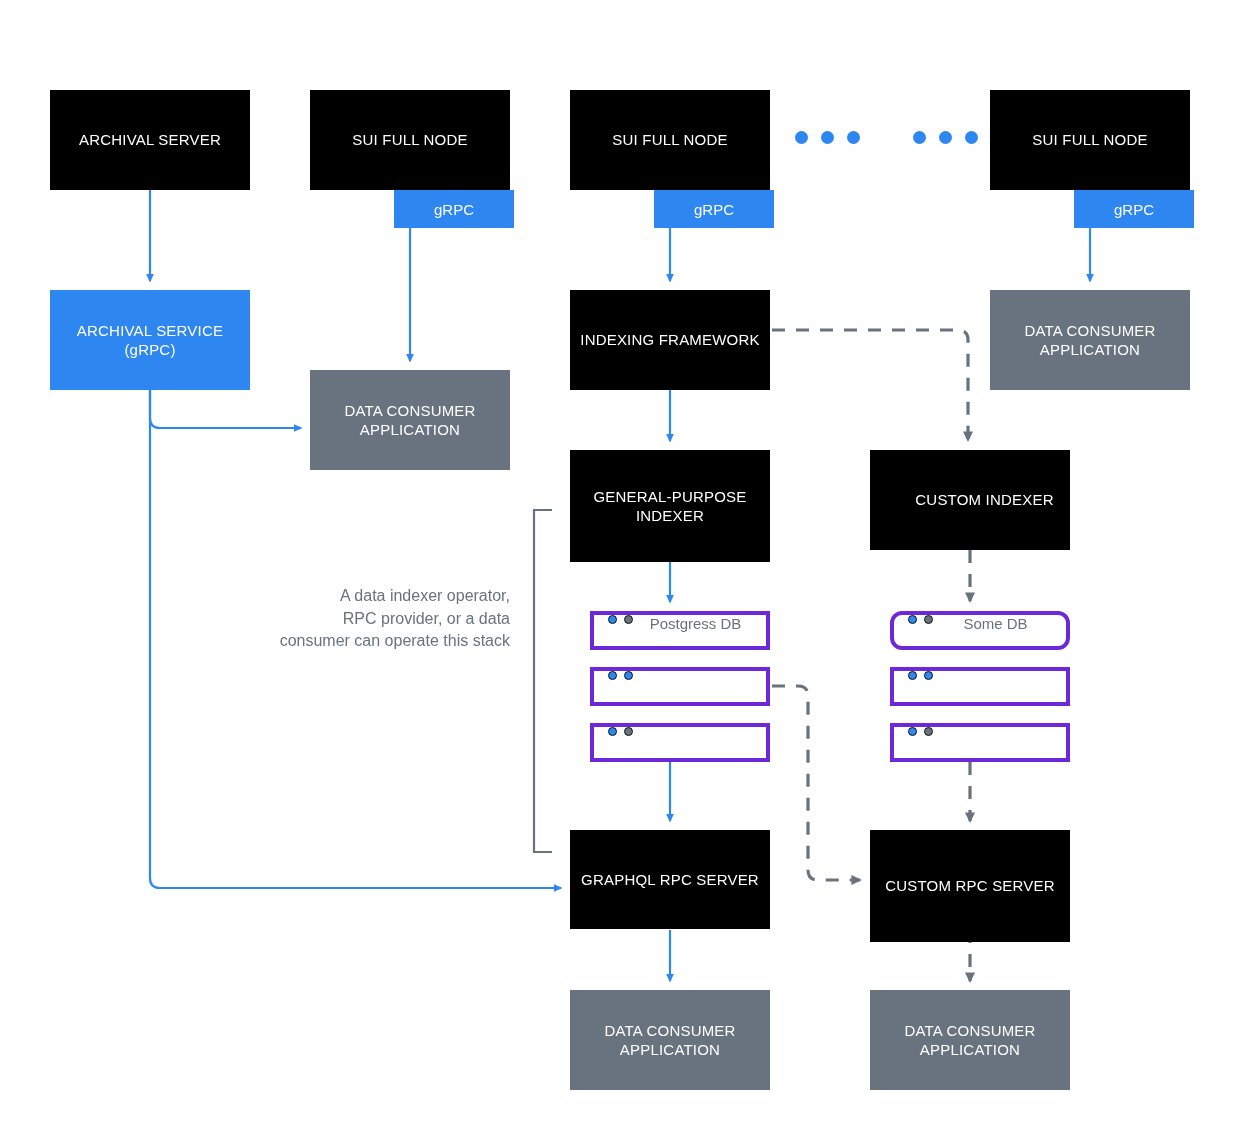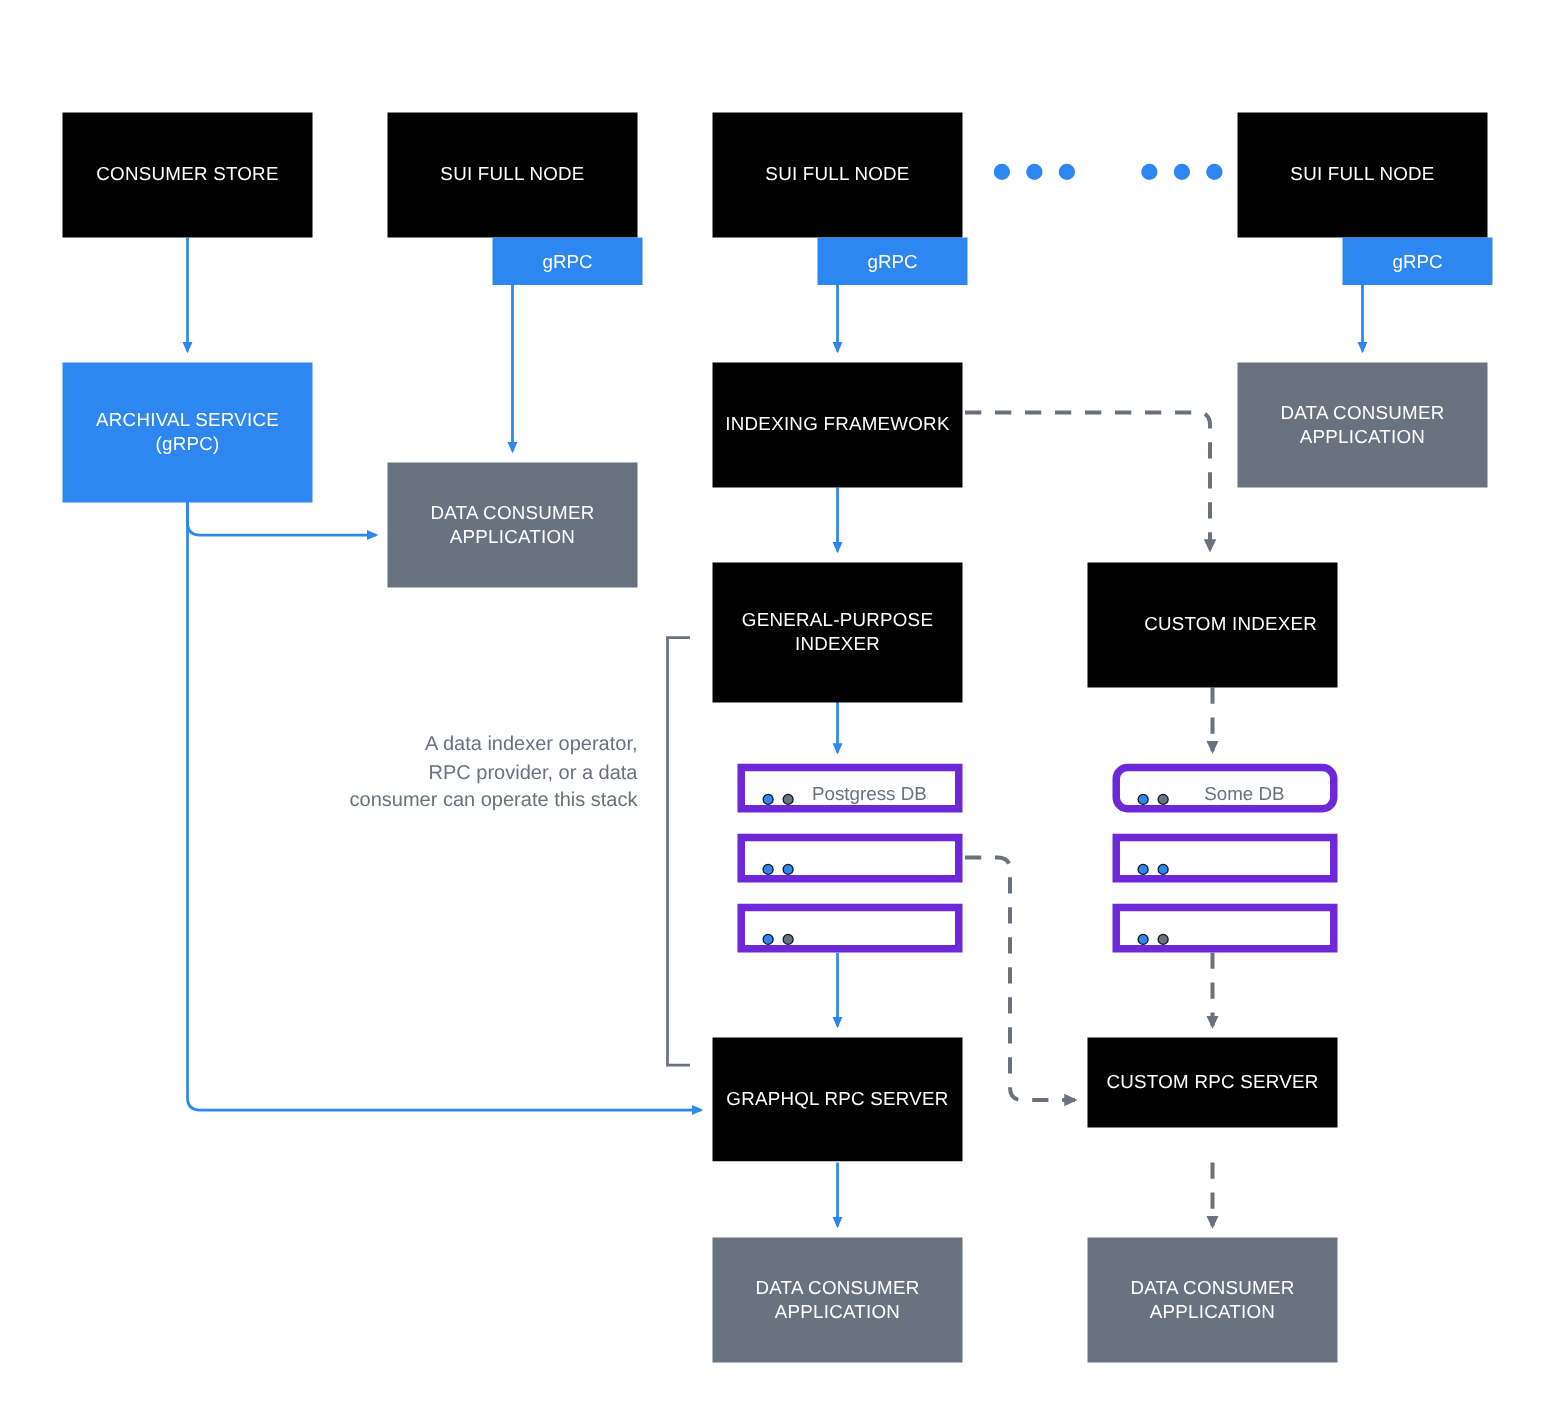--- a/index.html
+++ b/index.html
@@ -61,24 +61,24 @@
     color: #ffffff;
     font-size: 15px;
     display: flex;
     align-items: center;
     justify-content: center;
     margin-left: 44px;
   }
   .db-box {
     position: absolute;
     box-sizing: border-box;
-    border: 6px solid #6d28d9;
+    border: 4px solid #6d28d9;
     background: #ffffff;
     display: flex;
-    align-items: flex-end;
+    align-items: flex-start;
   }
   .db-dots {
     display: flex;
     align-items: center;
     gap: 7px;
     margin-left: 14px;
   }
   .db-dot {
     width: 9px;
     height: 9px;
@@ -150,36 +150,36 @@
       <path d="M970,550 L970,601"></path>
       <path d="M970,762 L970,821"></path>
       <path d="M970,930 L970,981"></path>
       <path d="M772,686 L798,686 Q808,686 808,696 L808,870 Q808,880 818,880 L860,880"></path>
     </g>
 
     <path d="M552,510 L534,510 L534,852 L552,852" fill="none" stroke="#69727F" stroke-width="2.2" stroke-linecap="butt" stroke-linejoin="miter"></path>
   </svg>
 
   <div id="nodes-layer">
-      <div class="node node-black" style="left: 50px; top: 90px; width: 200px; height: 100px;">CONSUMER STORE</div>
+      <div class="node node-black" style="left: 50px; top: 90px; width: 200px; height: 100px;">ARCHIVAL SERVER</div>
       <div class="node node-black" style="left: 310px; top: 90px; width: 200px; height: 100px;">SUI FULL NODE</div>
       <div class="node node-black" style="left: 570px; top: 90px; width: 200px; height: 100px;">SUI FULL NODE</div>
       <div class="node node-black" style="left: 990px; top: 90px; width: 200px; height: 100px;">SUI FULL NODE</div>
-      <div class="node node-blue" style="left: 50px; top: 290px; width: 200px; height: 112px;">ARCHIVAL SERVICE
+      <div class="node node-blue" style="left: 50px; top: 290px; width: 200px; height: 100px;">ARCHIVAL SERVICE
 (gRPC)</div>
       <div class="node node-gray" style="left: 310px; top: 370px; width: 200px; height: 100px;">DATA CONSUMER
 APPLICATION</div>
       <div class="node node-black" style="left: 570px; top: 290px; width: 200px; height: 100px;">INDEXING FRAMEWORK</div>
       <div class="node node-gray" style="left: 990px; top: 290px; width: 200px; height: 100px;">DATA CONSUMER
 APPLICATION</div>
       <div class="node node-black" style="left: 570px; top: 450px; width: 200px; height: 112px;">GENERAL-PURPOSE
 INDEXER</div>
       <div class="node node-black" style="left: 870px; top: 450px; width: 200px; height: 100px; padding-left: 29px;">CUSTOM INDEXER</div>
       <div class="node node-black" style="left: 570px; top: 830px; width: 200px; height: 99px;">GRAPHQL RPC SERVER</div>
-      <div class="node node-black" style="left: 870px; top: 830px; width: 200px; height: 72px;">CUSTOM RPC SERVER</div>
+      <div class="node node-black" style="left: 870px; top: 830px; width: 200px; height: 112px;">CUSTOM RPC SERVER</div>
       <div class="node node-gray" style="left: 570px; top: 990px; width: 200px; height: 100px;">DATA CONSUMER
 APPLICATION</div>
       <div class="node node-gray" style="left: 870px; top: 990px; width: 200px; height: 100px;">DATA CONSUMER
 APPLICATION</div>
       <div class="chip-grpc" style="left: 350px; top: 190px; width: 120px; height: 38px;">gRPC</div>
       <div class="chip-grpc" style="left: 610px; top: 190px; width: 120px; height: 38px;">gRPC</div>
       <div class="chip-grpc" style="left: 1030px; top: 190px; width: 120px; height: 38px;">gRPC</div>
       <div class="db-box" style="left: 590px; top: 611px; width: 180px; height: 39px;">
         <span class="db-dots">
           <span class="db-dot blue"></span>

